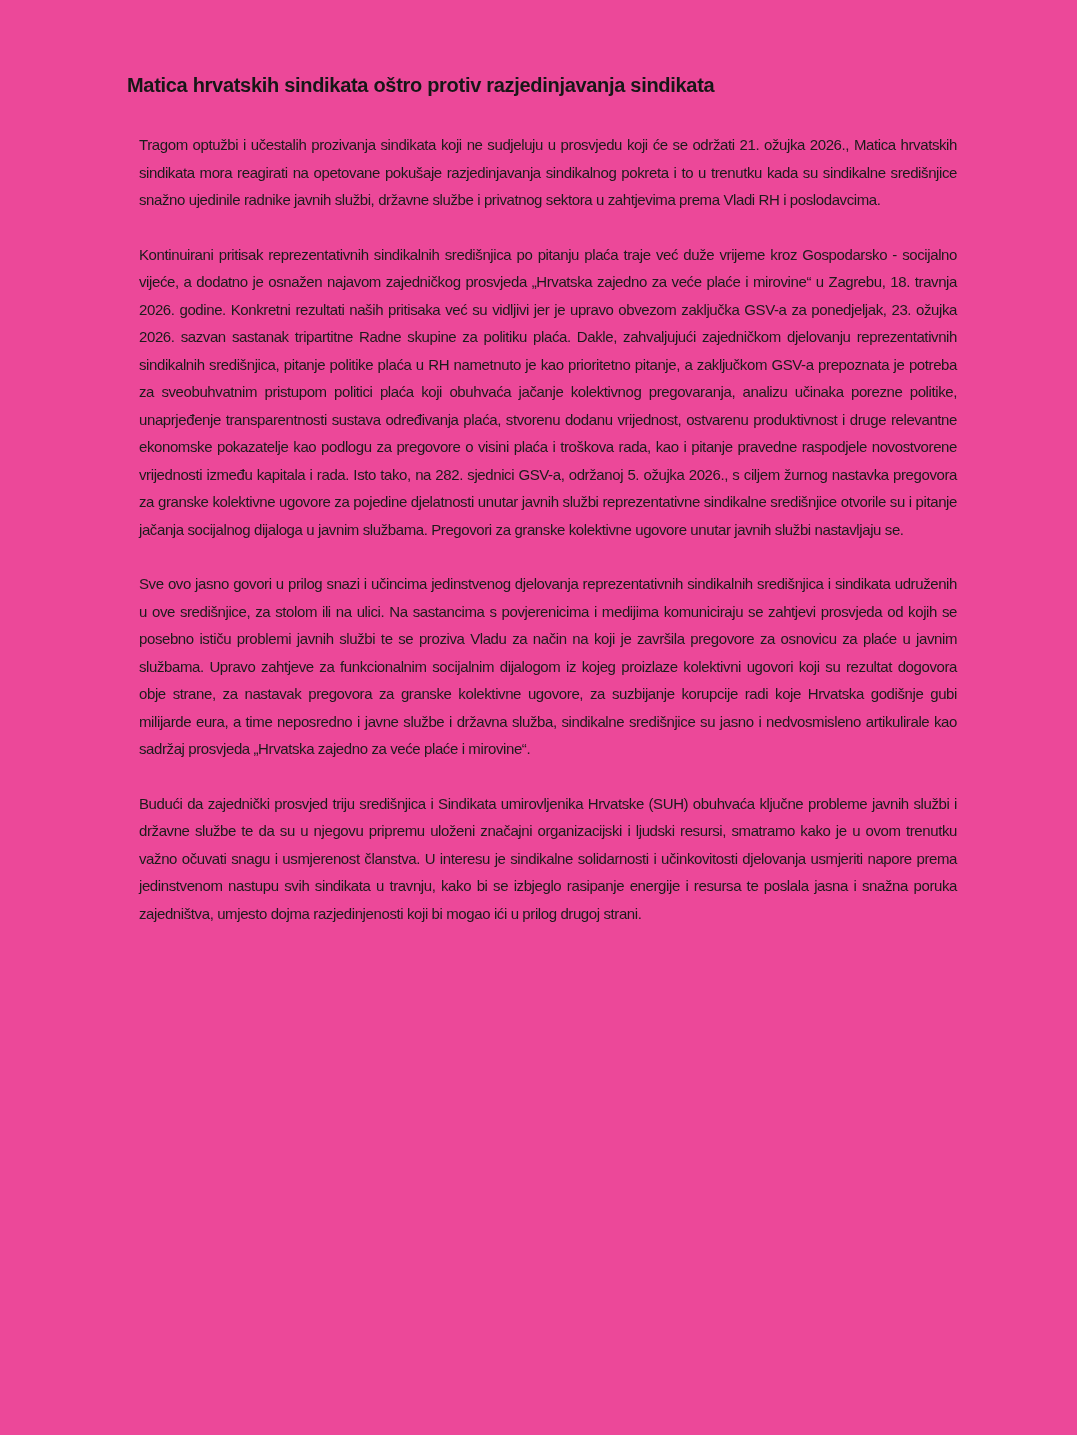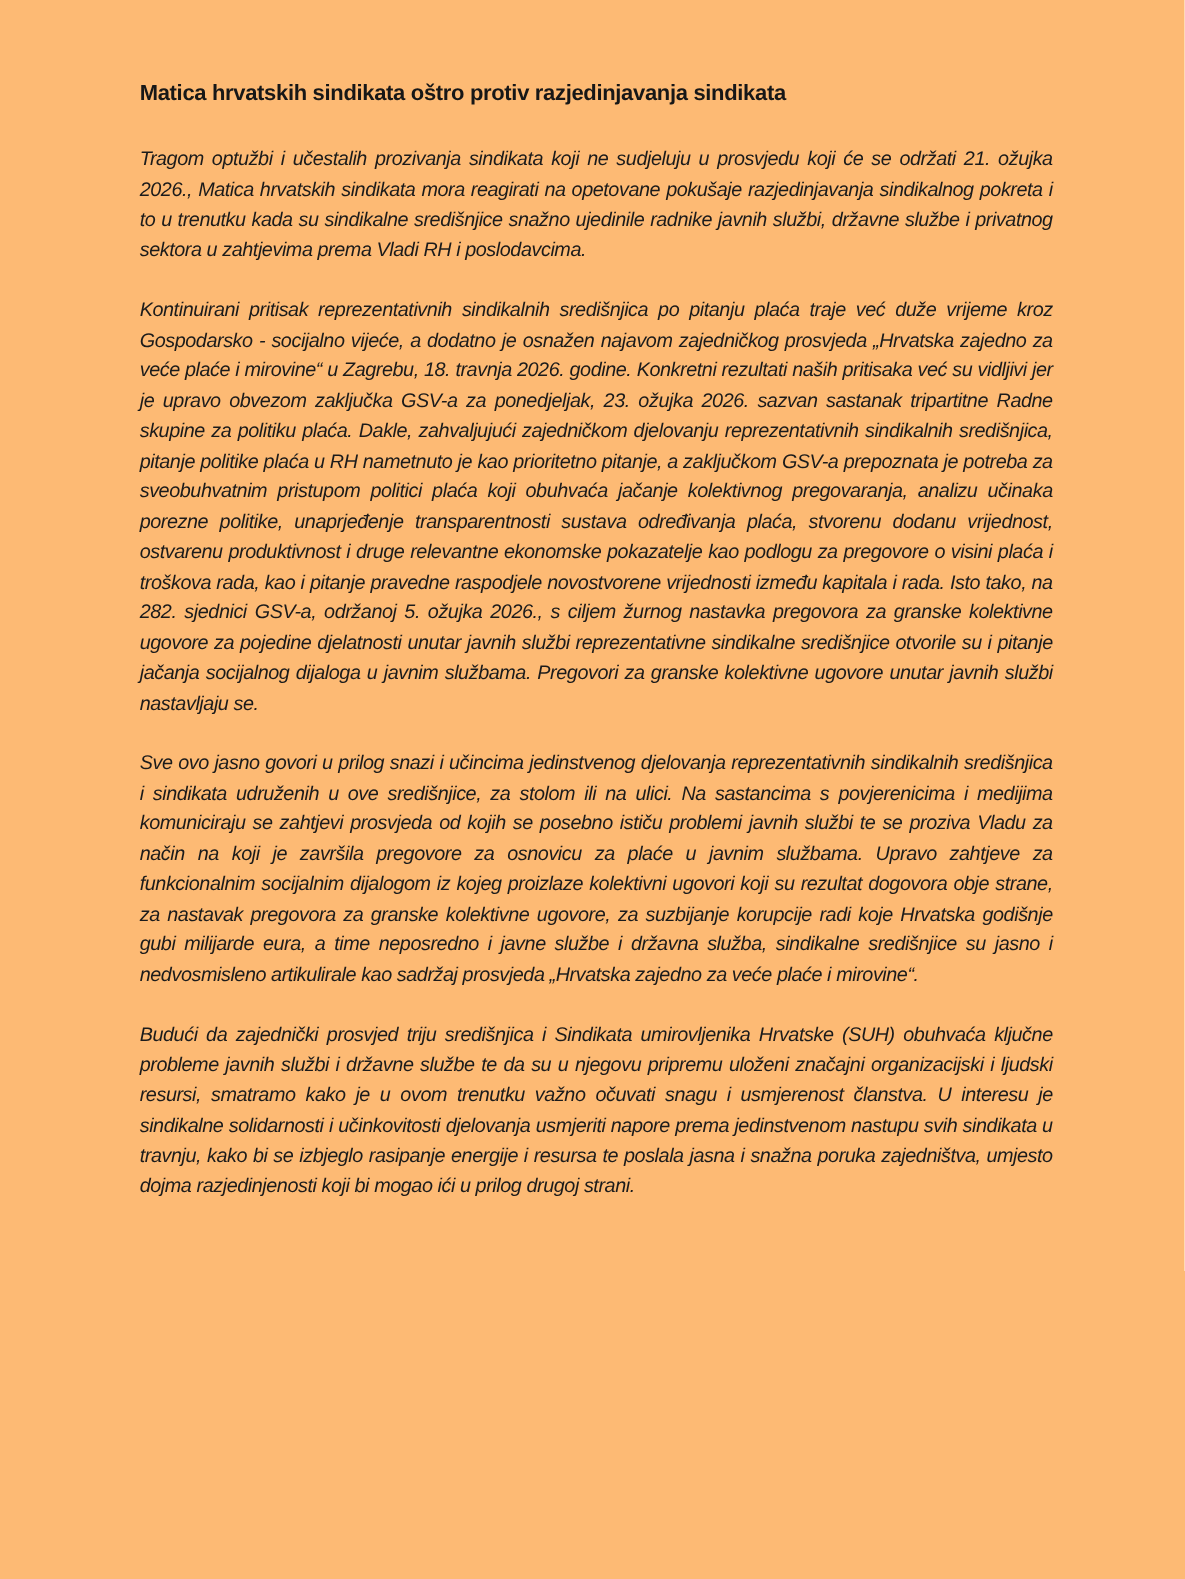--- a/index.html
+++ b/index.html
@@ -6,21 +6,21 @@
   html, body {
     margin: 0;
     padding: 0;
     background: #ffffff;
   }
   .page {
     position: relative;
     width: 1077px;
     height: 1435px;
     margin: 0 auto;
-    background: #fdba74;
+    background: #ec4899;
     box-sizing: border-box;
     padding: 72px 120px 60px 127px;
     overflow: hidden;
     font-family: "Liberation Sans", "DejaVu Sans", sans-serif;
     color: #1b1b1b;
   }
   .doc-title {
     font-size: 20px;
     font-weight: 700;
     letter-spacing: -0.3px;
@@ -30,27 +30,26 @@
   }
   .doc-subtitle {
     font-size: 19.5px;
     font-style: italic;
     letter-spacing: -0.3px;
     margin: 0 0 27px 0;
     line-height: 26px;
     color: #1b1b1b;
   }
   .body-para {
-    font-size: 18px;
+    font-size: 15px;
     line-height: 27.5px;
     letter-spacing: -0.4px;
     text-align: justify;
-    margin: 0 0 27px 0;
+    margin: 0 0 27px 12px;
     color: #1b1b1b;
-    font-style: italic;
   }
   .body-para:last-child {
     margin-bottom: 0;
   }
 </style>
 </head>
 <body>
 
 <div class="page">
   <h1 class="doc-title">Matica hrvatskih sindikata oštro protiv razjedinjavanja sindikata</h1>

